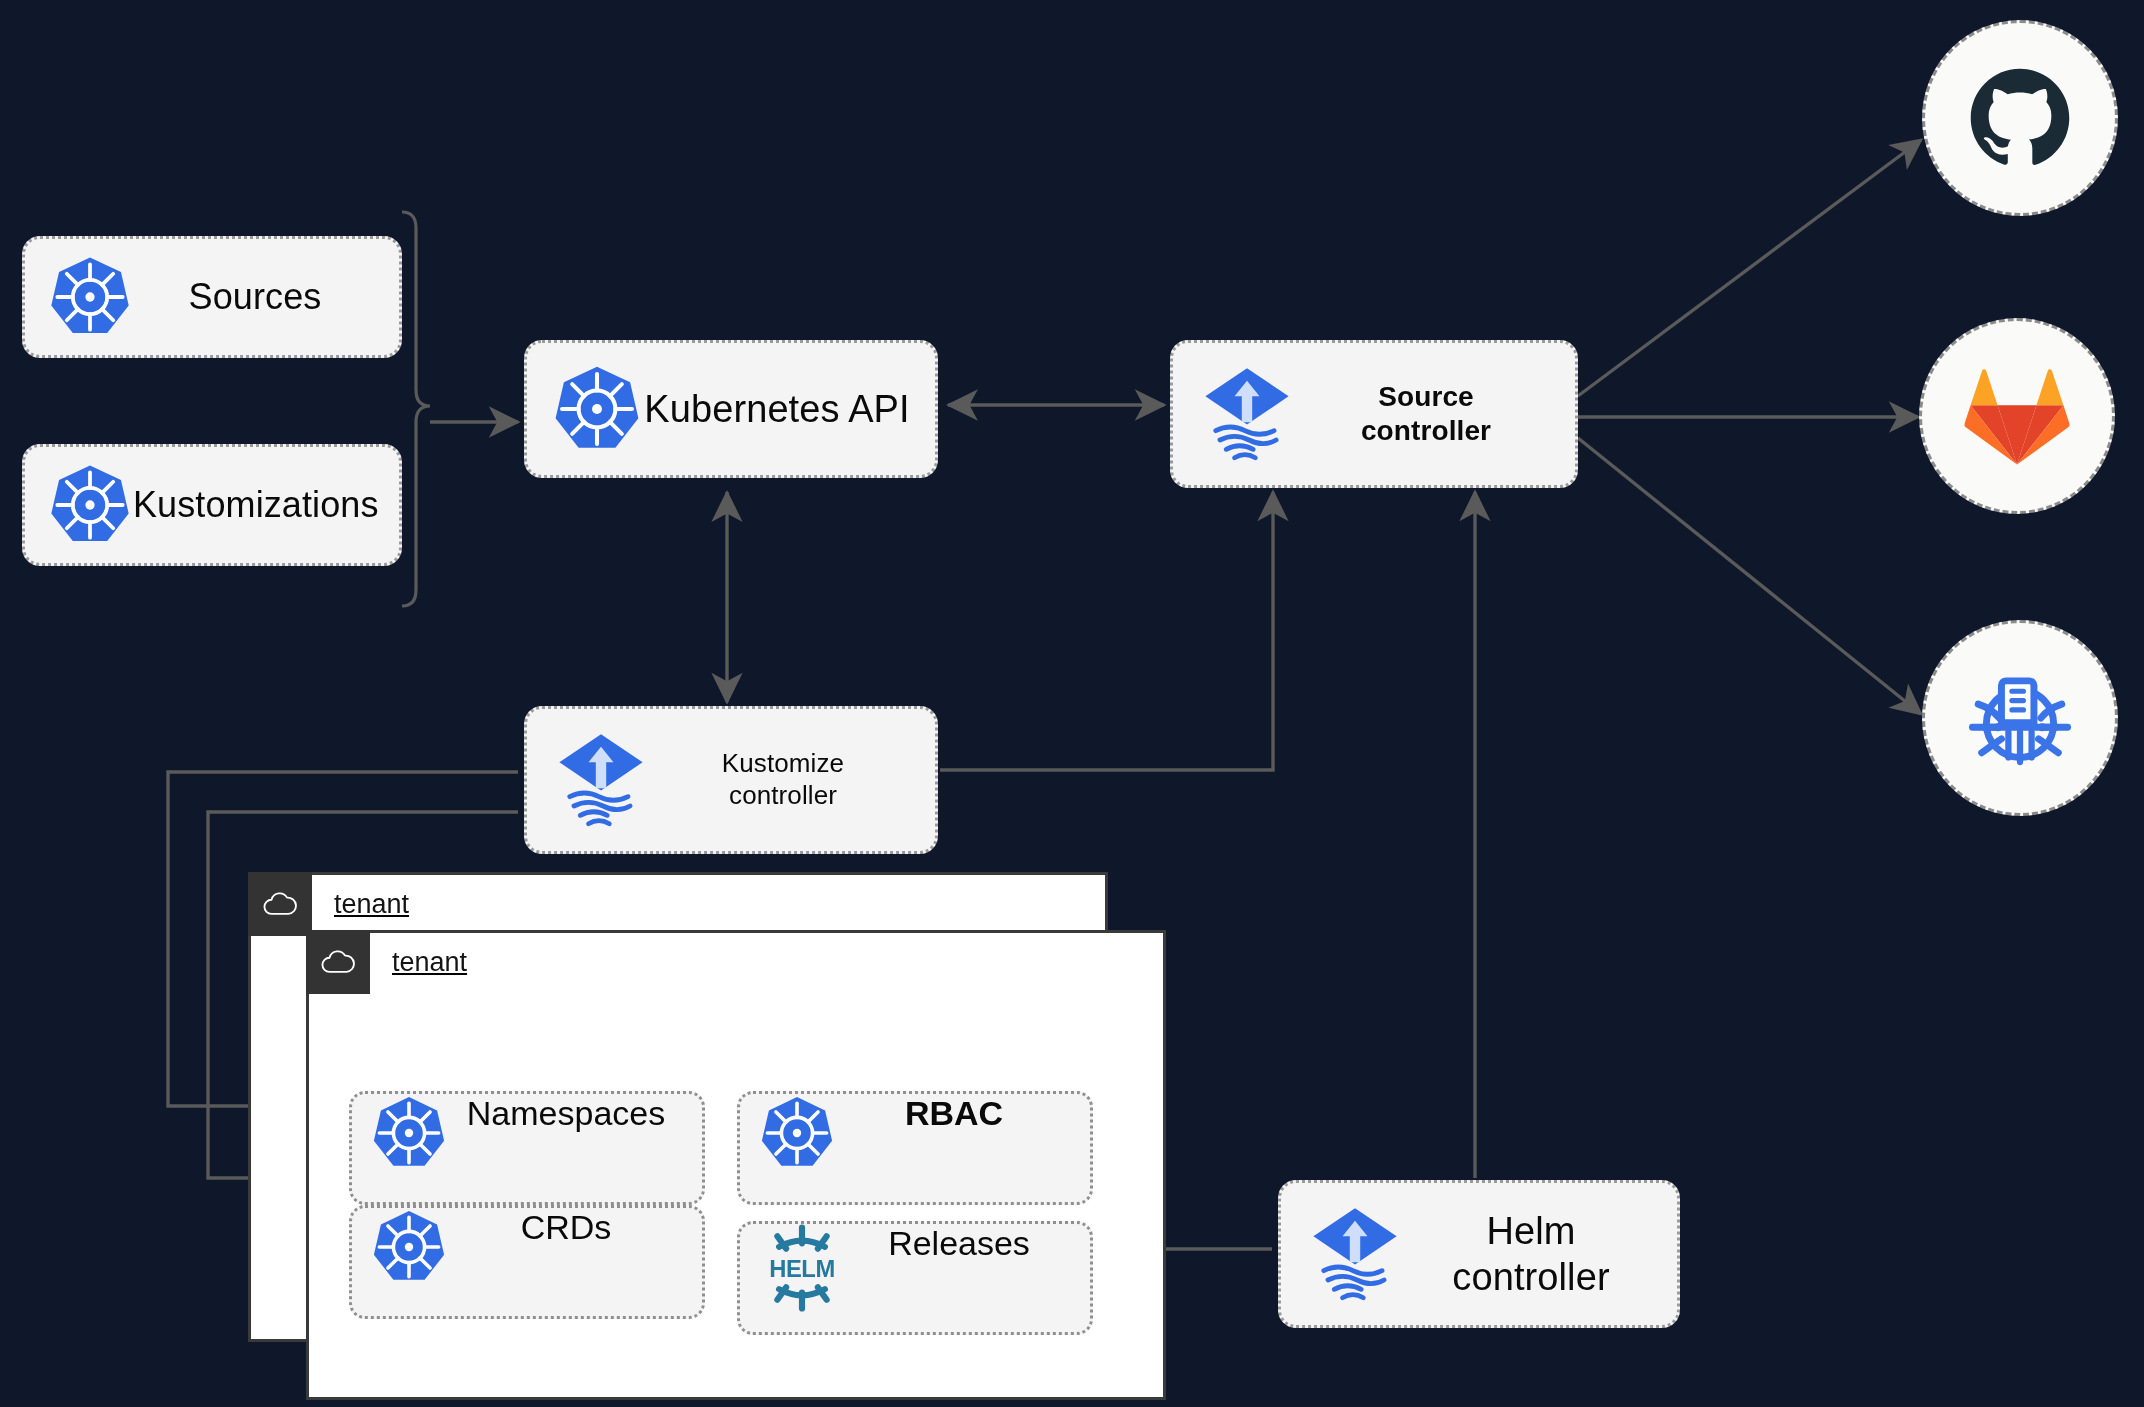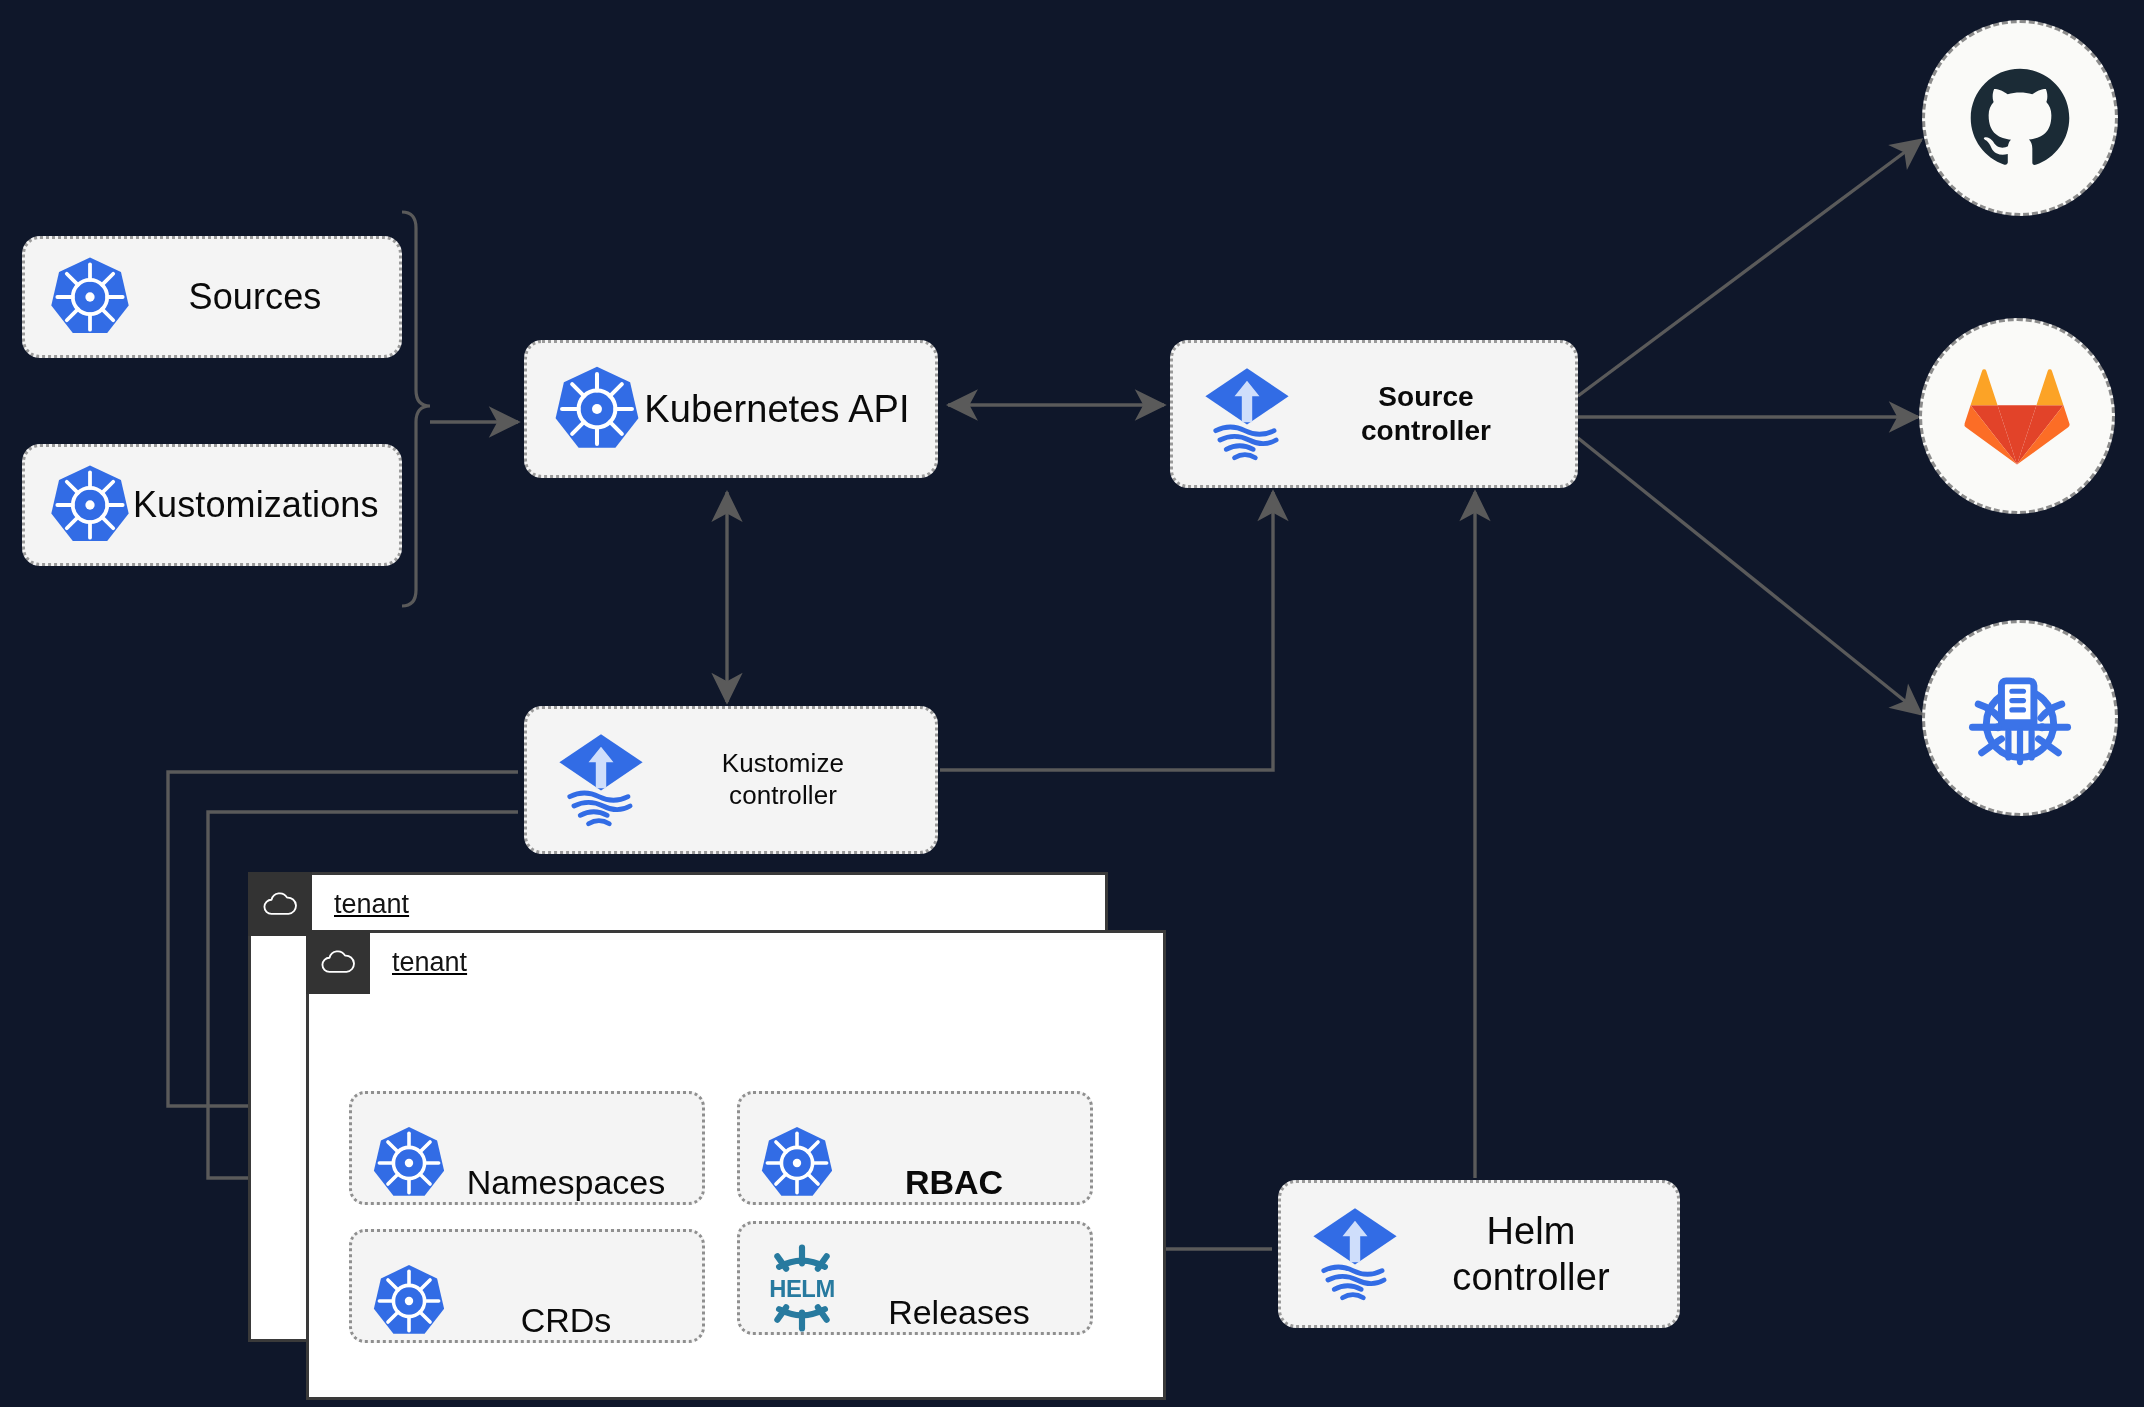--- a/index.html
+++ b/index.html
@@ -15,21 +15,21 @@
 
   .circ{position:absolute;box-sizing:border-box;border-radius:50%;
         background:#fafaf8;border:3px dashed #8c8c8c;
         display:flex;align-items:center;justify-content:center;}
 
   .tenant{position:absolute;box-sizing:border-box;background:#ffffff;border:3px solid #3a3a3a;}
   .tenant-head{position:absolute;left:-3px;top:-3px;height:64px;display:flex;align-items:center;text-decoration:underline;}
   .tenant-chip{width:64px;height:64px;background:#333333;display:flex;align-items:center;justify-content:center;}
   .tenant-name{margin-left:22px;font-size:27px;color:#141414;}
 
-  .sub{position:absolute;box-sizing:border-box;display:flex;align-items:flex-end;
+  .sub{position:absolute;box-sizing:border-box;display:flex;align-items:flex-start;
        background:#f4f4f4;border:3px dotted #8f8f8f;border-radius:16px;}
   .sub .ico{flex:0 0 auto;display:flex;align-items:center;justify-content:center;}
   .sub .lbl{flex:1 1 auto;text-align:center;color:#0a0a0a;}
 </style>
 </head>
 <body>
 
 <div id="stage">
 
   <svg id="wires" viewBox="0 0 2144 1407" xmlns="http://www.w3.org/2000/svg">
@@ -291,21 +291,21 @@
             <path d="M23 23 L36 36"></path>
               <path d="M64 64 L77 77"></path>
             <path d="M77 23 L64 36"></path>
               <path d="M36 64 L23 77"></path>
           </g>
         </svg>
       </span>
       <span class="lbl" style="font-size:34px;">RBAC</span>
     </div>
 
-    <div class="sub" style="left:40px;top:296px;width:356px;height:114px;padding:0 18px;">
+    <div class="sub" style="left:40px;top:272px;width:356px;height:114px;padding:0 18px;">
       <span class="ico" style="width:78px;height:78px;">
         <svg viewBox="0 0 100 100" width="78" height="78" aria-hidden="true">
           <path d="M50 4 L86 21 L95 60 L70 92 L30 92 L5 60 L14 21 Z" fill="#326CE5"></path>
           <g fill="none" stroke="#ffffff" stroke-width="4.6" stroke-linecap="round">
             <circle cx="50" cy="50" r="20"></circle>
             <circle cx="50" cy="50" r="5.4" fill="#ffffff" stroke="none"></circle>
             <path d="M50 12 L50 30"></path>
               <path d="M50 70 L50 88"></path>
             <path d="M12 50 L30 50"></path>
               <path d="M70 50 L88 50"></path>

